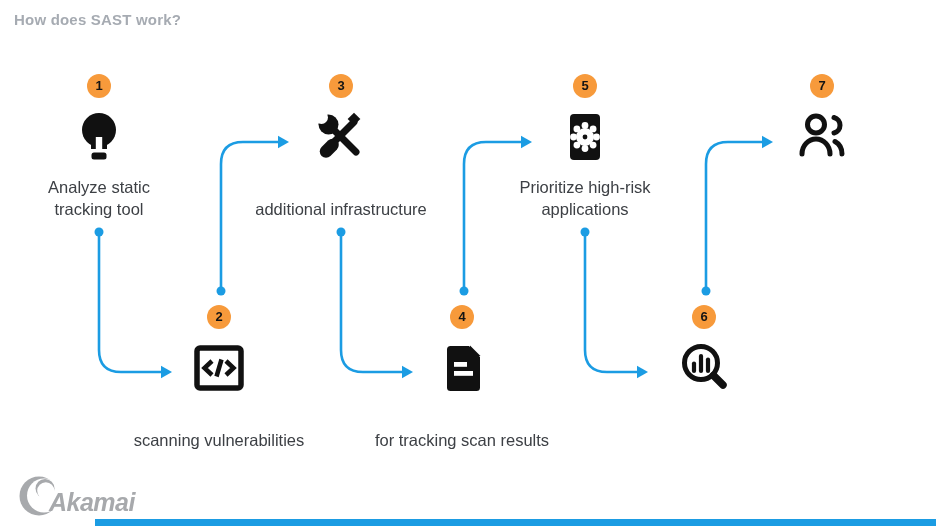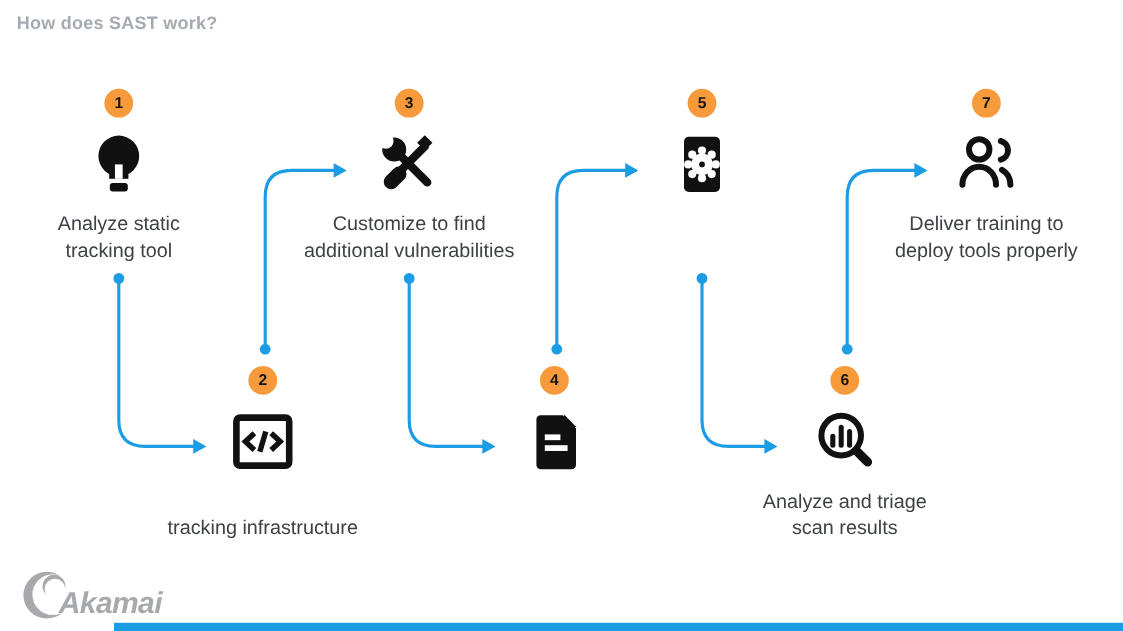--- a/index.html
+++ b/index.html
@@ -70,55 +70,56 @@
     <div class="icon-wrap">
       <svg viewBox="0 0 56 56">
         <rect x="6" y="8" width="44" height="40" rx="3" fill="none" stroke="#111" stroke-width="5.5"></rect>
         <polyline points="21,21 13.5,28 21,35" fill="none" stroke="#111" stroke-width="4.5"></polyline>
         <polyline points="35,21 42.5,28 35,35" fill="none" stroke="#111" stroke-width="4.5"></polyline>
         <line x1="30.5" y1="19.5" x2="25.5" y2="36.5" stroke="#111" stroke-width="4.5"></line>
       </svg>
     </div>
     <div class="label">
       <br>
-      <span>tracking infrastructure</span>
+      <span>scanning vulnerabilities</span>
     </div>
   </div>
 
   <div class="step top" style="left:231px">
     <div class="badge">3</div>
     <div class="icon-wrap">
       <svg viewBox="0 0 56 56">
         <rect x="36.5" y="5.5" width="9" height="9" fill="#111" transform="rotate(45 41 10)"></rect>
         <line x1="41" y1="13" x2="16" y2="38" stroke="#111" stroke-width="7" stroke-linecap="round"></line>
         <line x1="19.5" y1="36" x2="13" y2="42.5" stroke="#111" stroke-width="12.5" stroke-linecap="round"></line>
         <circle cx="15.5" cy="15.5" r="10" fill="#111"></circle>
         <circle cx="8.5" cy="8.5" r="6.5" fill="#fff"></circle>
         <line x1="18" y1="18" x2="43" y2="43" stroke="#111" stroke-width="7" stroke-linecap="round"></line>
       </svg>
     </div>
     <div class="label">
-      <span>Customize to find</span><br>
-      <span>additional vulnerabilities</span>
+      <br>
+      <span>additional infrastructure</span>
     </div>
   </div>
 
   <div class="step bottom" style="left:352px">
     <div class="badge">4</div>
     <div class="icon-wrap">
       <svg viewBox="0 0 56 56">
         <rect x="13" y="6" width="33" height="45" rx="3.5" fill="#111"></rect>
         <polygon points="33,4 49,20 49,4" fill="#fff"></polygon>
         <polygon points="36,5.5 46.5,16 36,16" fill="#111"></polygon>
         <rect x="20" y="22" width="13" height="4.8" fill="#fff"></rect>
         <rect x="20" y="31" width="19" height="4.8" fill="#fff"></rect>
       </svg>
     </div>
     <div class="label">
       <br>
+      <span>for tracking scan results</span>
     </div>
   </div>
 
   <div class="step top" style="left:475px">
     <div class="badge">5</div>
     <div class="icon-wrap">
       <svg viewBox="0 0 56 56">
         <rect x="13" y="5" width="30" height="46" rx="4" fill="#111"></rect>
         <g fill="#fff">
           <circle cx="28" cy="28" r="9"></circle>
@@ -127,57 +128,53 @@
           <circle cx="28" cy="39.5" r="3.4"></circle>
             <circle cx="28" cy="16.5" r="3.4"></circle>
           <circle cx="36.1" cy="36.1" r="3.4"></circle>
             <circle cx="19.9" cy="19.9" r="3.4"></circle>
           <circle cx="36.1" cy="19.9" r="3.4"></circle>
             <circle cx="19.9" cy="36.1" r="3.4"></circle>
         </g>
         <circle cx="28" cy="28" r="2.4" fill="#111"></circle>
       </svg>
     </div>
+    <div class="label">
+      <span>Prioritize high-risk</span><br>
+      <span>applications</span>
+    </div>
   </div>
 
   <div class="step bottom" style="left:594px">
 
     <div class="badge">6</div>
     <div class="icon-wrap">
       <svg viewBox="0 0 56 56">
         <circle cx="25" cy="23" r="16.5" fill="none" stroke="#111" stroke-width="5"></circle>
         <line x1="37.5" y1="35.5" x2="47" y2="45" stroke="#111" stroke-width="7.5" stroke-linecap="round"></line>
         <g stroke="#111" stroke-width="4.2" stroke-linecap="round">
           <line x1="18" y1="23.5" x2="18" y2="31"></line>
           <line x1="25" y1="16" x2="25" y2="31"></line>
           <line x1="32" y1="19.5" x2="32" y2="31"></line>
         </g>
       </svg>
     </div>
-    <div class="label">
-      <span>Analyze and triage</span><br>
-      <span>scan results</span>
-    </div>
   </div>
 
   <div class="step top" style="left:712px">
     <div class="badge">7</div>
     <div class="icon-wrap">
       <svg viewBox="0 0 56 56">
         <g stroke="#111" stroke-width="5" fill="none">
           <circle cx="22" cy="15.5" r="8.5"></circle>
           <path d="M8,45 A14,15 0 0 1 36,45" stroke-linecap="round"></path>
           <path d="M40,8.5 a8,8 0 0 1 0,15.5" stroke-linecap="round"></path>
           <path d="M48,45 a13,14 0 0 0 -7,-12.5" stroke-linecap="round"></path>
         </g>
       </svg>
-    </div>
-    <div class="label">
-      <span>Deliver training to</span><br>
-      <span>deploy tools properly</span>
     </div>
   </div>
 
   <svg class="logo" viewBox="0 0 140 44">
     <g>
       <circle cx="21" cy="22" r="19.5" fill="#a7a9ac"></circle>
       <circle cx="26" cy="21.5" r="17" fill="#ffffff"></circle>
       <circle cx="27" cy="14.5" r="9.5" fill="#a7a9ac"></circle>
       <circle cx="27.8" cy="16.8" r="8.6" fill="#ffffff"></circle>
     </g>

